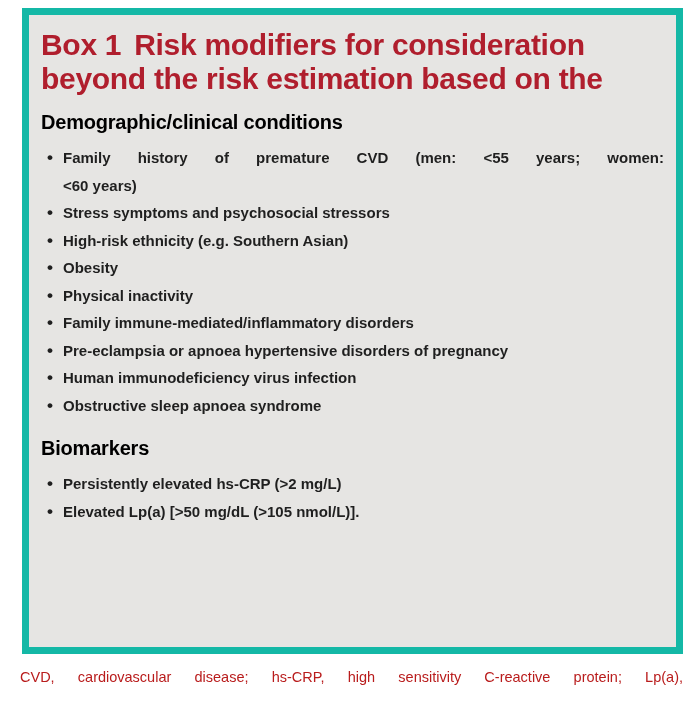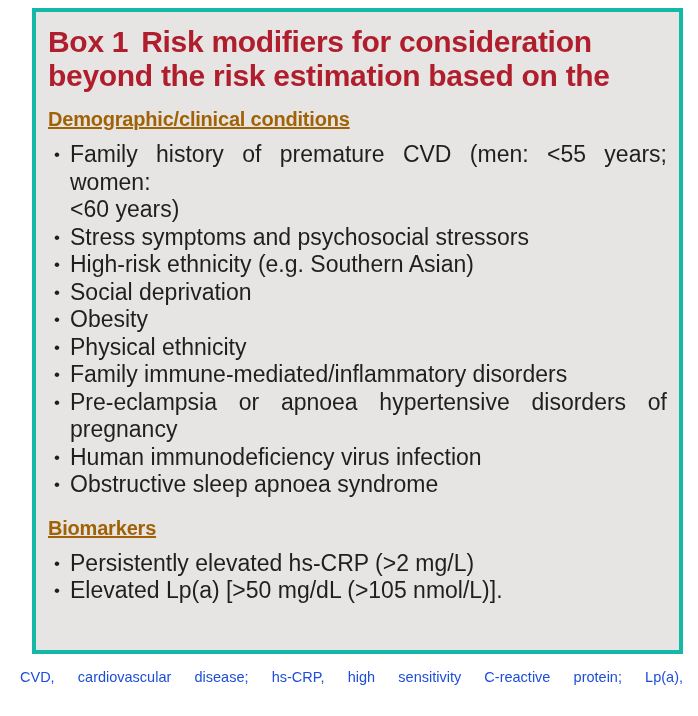--- a/index.html
+++ b/index.html
@@ -7,73 +7,73 @@
     margin: 0;
     padding: 0;
     width: 698px;
     height: 716px;
     background: #ffffff;
     font-family: "Liberation Sans", sans-serif;
     color: #1f1f1f;
     overflow: hidden;
   }
   .box {
-    margin: 8px 15px 0 32px;
-    border: 4px solid #14b8a6;
+    margin: 8px 15px 0 22px;
+    border: 7px solid #14b8a6;
     background: #e6e5e3;
     padding: 13px 12px 16px 12px;
     min-height: 646px;
   }
   .box-title {
     color: #b01e2d;
     font-weight: 700;
     font-size: 30px;
     line-height: 34px;
     letter-spacing: -0.3px;
   }
   .box-title .title-line { display: block; white-space: nowrap; }
   .box-title .title-rest { margin-left: 13px; }
   .section-heading {
     margin: 14px 0 0 0;
     font-size: 20px;
     line-height: 24px;
     font-weight: 700;
-    color: #a16207;
+    color: #000000;
     letter-spacing: -0.2px;
-    text-decoration: underline;
   }
   .section-heading.second { margin-top: 17px; }
   ul.bullet-list {
     list-style: none;
     margin: 10px 0 0 0;
     padding: 0 0 0 22px;
-    font-size: 23px;
+    font-size: 15px;
     line-height: 27.5px;
     text-align: justify;
+    font-weight: bold;
   }
   ul.bullet-list li { position: relative; }
   ul.bullet-list li::before {
     content: "\2022";
     position: absolute;
     left: -16px;
     top: 0;
     font-size: 17px;
     color: #1f1f1f;
   }
   .jline {
     display: block;
     text-align: justify;
     text-align-last: justify;
   }
   .cline { display: block; }
   .footnote {
     margin: 12px 15px 0 20px;
     font-size: 14.5px;
     line-height: 22px;
-    color: #1d4ed8;
+    color: #b91c1c;
   }
 </style>
 </head>
 <body>
 
 <div class="box">
 
   <div class="box-title">
     <span class="title-line"><span>Box 1</span><span class="title-rest">Risk modifiers for consideration</span></span>
     <span class="title-line">beyond the risk estimation based on the</span>
@@ -81,23 +81,22 @@
 
   <h2 class="section-heading">Demographic/clinical conditions</h2>
 
   <ul class="bullet-list">
     <li>
       <span class="jline">Family history of premature CVD (men: &lt;55 years; women:</span>
       <span class="cline">&lt;60 years)</span>
     </li>
     <li>Stress symptoms and psychosocial stressors</li>
     <li>High-risk ethnicity (e.g. Southern Asian)</li>
-    <li>Social deprivation</li>
     <li>Obesity</li>
-    <li>Physical ethnicity</li>
+    <li>Physical inactivity</li>
     <li>Family immune-mediated/inflammatory disorders</li>
     <li>Pre-eclampsia or apnoea hypertensive disorders of pregnancy</li>
     <li>Human immunodeficiency virus infection</li>
     <li>Obstructive sleep apnoea syndrome</li>
   </ul>
 
   <h2 class="section-heading second">Biomarkers</h2>
 
   <ul class="bullet-list">
     <li>Persistently elevated hs-CRP (&gt;2 mg/L)</li>

